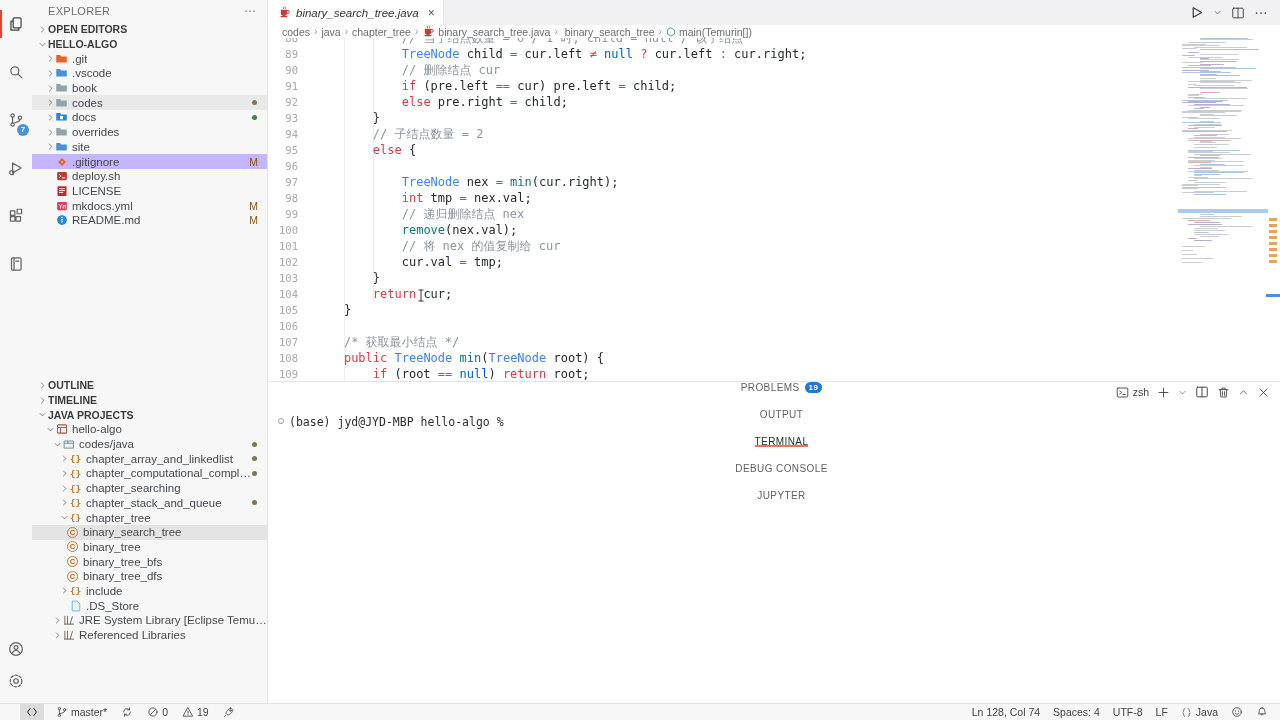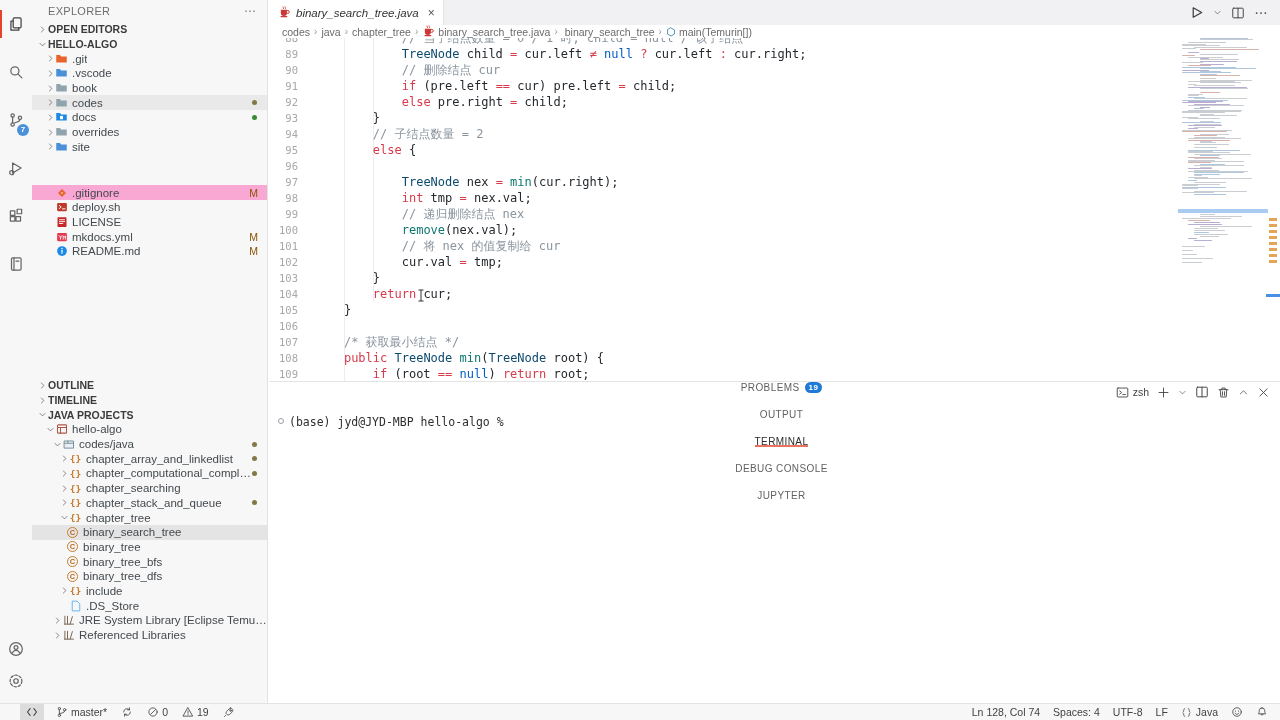--- a/index.html
+++ b/index.html
@@ -20,21 +20,21 @@
   .sb-title { height:22px; display:flex; align-items:center; padding:0 10px 0 16px; font-size:11px; color:#6f6f6f; letter-spacing:.3px;justify-content:flex-end; }
   .sb-title .dots { margin-left:auto; color:#7a7a7a; font-size:12px; letter-spacing:1px; cursor:pointer; }
   .sec-header { height:14.7px; display:flex; align-items:center; font-weight:bold; font-size:10.5px; color:#3b3b3b; padding-left:4px; cursor:pointer; }
   .sec-header .chev { width:12px; display:flex; justify-content:center; }
   .row { height:14.7px; display:flex; align-items:center; white-space:nowrap; cursor:pointer; font-size:11.5px; color:#43494e; }
   .row .chev { width:10px; flex:none; display:flex; justify-content:center; }
   .row .ic { width:13px; flex:none; display:flex; justify-content:center; margin-right:4px; }
   .row .lbl { overflow:hidden; text-overflow:ellipsis; }
   .row .dot { width:5px; height:5px; border-radius:50%; margin-left:auto; margin-right:10px; flex:none; }
   .row .mbadge { margin-left:auto; margin-right:9px; color:#895503; font-size:10.5px; flex:none; }
-  .row.sel-blue { background:#f9a8d4;margin-top:31px; }
+  .row.sel-blue { background:#c4b5fd; }
   .row.hover-gray { background:#e9e9e9; }
   .row.sel-gray { background:#e4e4e4; }
   .sb-bottom { position:absolute; left:0; right:0; top:378px; }
   .braces-ico { color:#c57b2c; font-weight:bold; font-size:9.5px; font-family:"DejaVu Sans Mono",monospace; }
   .class-ico { width:11px; height:11px; border:1px solid #c57b2c; border-radius:50%; color:#b5651d; font-size:7.5px; font-weight:bold; line-height:9px; text-align:center; display:inline-block; }
 
   
   .main { position:absolute; left:269px; right:0; top:0; bottom:17px; background:#fff; }
   .tabbar { height:25px; background:#f1f1f4; display:flex; align-items:stretch; }
   .tab { background:#fff; display:flex; align-items:center; padding:0 8px 0 9px; gap:5px; border-right:1px solid #e5e5e5; cursor:pointer; }
@@ -44,21 +44,21 @@
   .editor-actions .ic { cursor:pointer; display:flex; }
   .breadcrumbs { height:13px; display:flex; align-items:center; font-size:10.5px; color:#6b6b6b; padding-left:13px; gap:4px; white-space:nowrap; }
   .breadcrumbs .sep { color:#9a9a9a; font-size:10px; }
   .breadcrumbs .bc { display:flex; align-items:center; gap:3px; cursor:pointer; }
 
   .editor { position:absolute; top:38px; left:0; right:0; height:343px; overflow:hidden; background:#fff; }
   .code-lines { position:absolute; top:-8px; left:0; right:102px; }
   .cl { height:16px; display:flex; align-items:center; }
   .ln { width:29px; flex:none; text-align:right; color:#a8a8a8; font-size:10.5px; font-family:"DejaVu Sans Mono",monospace; }
   .lc { padding-left:17px; white-space:pre; font:12px/16px "DejaVu Sans Mono",monospace; color:#24292e; }
-  .tk-k{color:#d73a49} .tk-t{color:#0c4a6e} .tk-f{color:#0f766e} .tk-n{color:#005cc5}
+  .tk-k{color:#d73a49} .tk-t{color:#3b82f6} .tk-f{color:#0f766e} .tk-n{color:#005cc5}
   .tk-c{color:#8a949e} .tk-o{color:#d73a49} .tk-p{color:#24292e}
   .indent-guide { position:absolute; width:1px; background:#ededed; }
   .ibeam { position:absolute; left:148px; top:250px; }
 
   .minimap { position:absolute; right:14px; top:0; width:88px; height:100%; cursor:pointer; }
   .mm-bar { position:absolute; height:1.1px; border-radius:1px; }
   .mm-cursorline { position:absolute; left:0; right:-2px; height:3.5px; background:#9ac2f0; opacity:.85; }
   .overview { position:absolute; right:0; top:0; width:14px; height:100%; }
   .ov-warn { position:absolute; left:3px; width:8px; height:2.5px; background:#e5a458; }
   .ov-cursor { position:absolute; left:0; right:0; height:3px; background:#4a90e2; }

